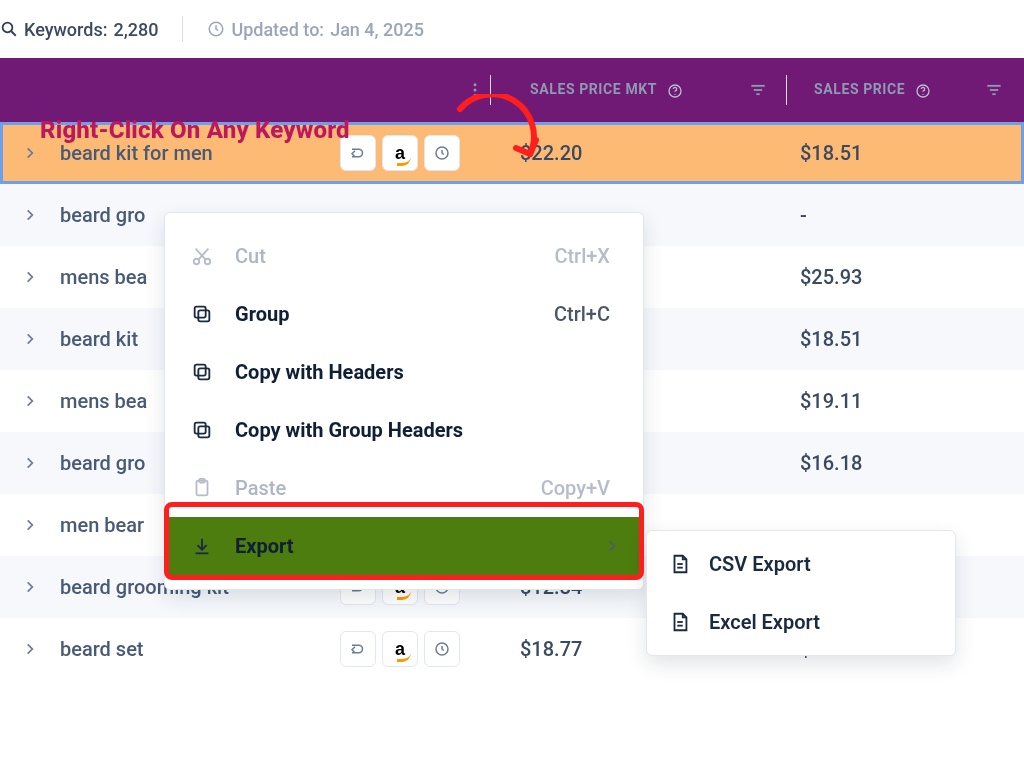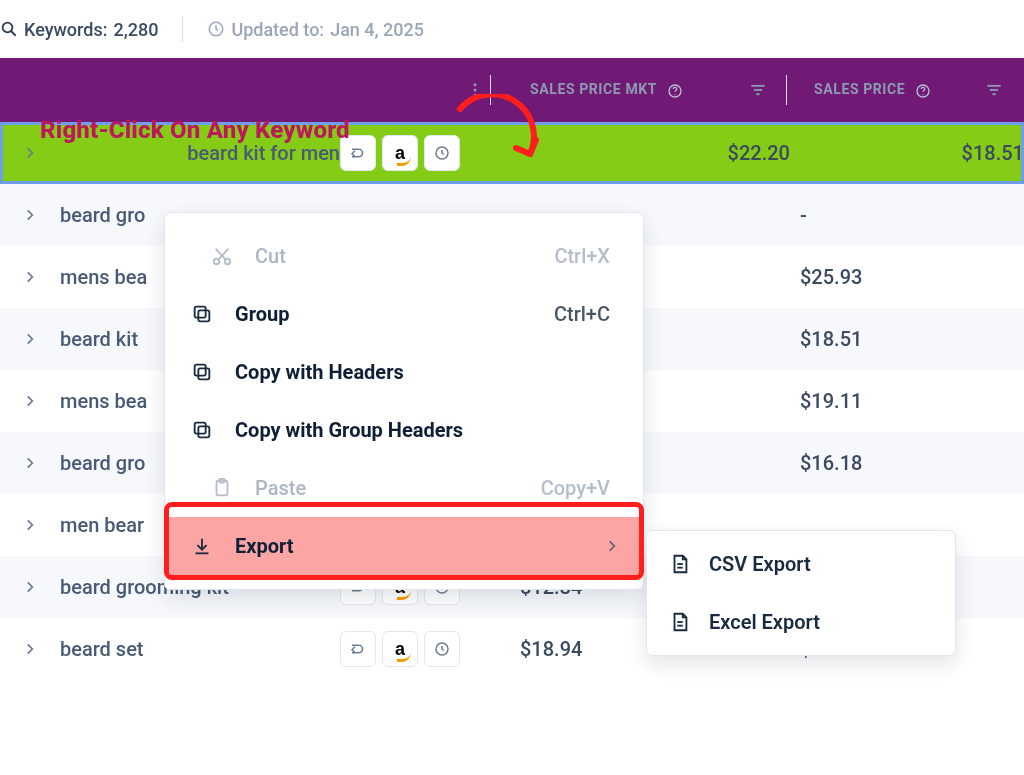--- a/index.html
+++ b/index.html
@@ -58,21 +58,21 @@
   .row .chev { width:60px; display:flex; justify-content:center; color:#6d7c94;}
   .row .kwtext { width:280px; color:#485a76; font-weight:500;}
   .row .icon-set { width:160px; display:flex; gap:6px; }
   .row .icon-set .ic {
     width:36px; height:36px; border:1px solid #e2e7ef; border-radius:6px; background:#fff;
     display:flex; align-items:center; justify-content:center;
   }
   .row .mkt   { width:290px; padding-left:20px; color:#3b4a60; font-weight:500;}
   .row .price { width:234px; padding-left:10px; color:#3b4a60; font-weight:500;}
 
-  .row.selected { box-shadow: inset 0 0 0 3px #6f9fe8; background:#84cc16;text-align:right; }
+  .row.selected { box-shadow: inset 0 0 0 3px #6f9fe8; background:#fdba74; }
 
   
   .annotation {
     position:absolute;
     top:116px;
     left:40px;
     color:#be185d;
     font-weight:800;
     font-size:24px;
     letter-spacing:0.2px;
@@ -102,27 +102,27 @@
     display:flex;
     align-items:center;
     height:58px;
     padding:0 24px;
     font-size:20px;
     color:#0f1f35;
     font-weight:700;
     gap:20px;
     position:relative;
   }
-  .ctx-item.disabled { color:#aeb6c2; font-weight:500;margin-left:20px; }
+  .ctx-item.disabled { color:#aeb6c2; font-weight:500; }
   .ctx-item .shortcut {
     position:absolute; right:33px; font-weight:500; color:#4a5666;
   }
   .ctx-item.disabled .shortcut { color:#b5bdc9; }
   .ctx-item .ic { width:26px; display:flex; justify-content:center; }
-  .ctx-item.hover { background:#fca5a5; }
+  .ctx-item.hover { background:#4d7c0f; }
   .ctx-item .sub-chev {
     position:absolute; right:24px; color:#4a5a73;
   }
 
   .ctx-highlight {
     position:absolute;
     top:502px;
     left:164px;
     width:480px;
     height:78px;
@@ -380,21 +380,21 @@
       <div class="ic">
           <span class="amz">a</span>
         </div>
       <div class="ic">
           <svg width="18" height="18" viewBox="0 0 24 24" fill="none" stroke="#6d7c94" stroke-width="2">
             <circle cx="12" cy="12" r="8"></circle>
             <path d="M12 8v4l2.5 2"></path>
           </svg>
         </div>
     </div>
-    <div class="mkt">$18.94</div>
+    <div class="mkt">$18.77</div>
     <div class="price">$7.40</div>
   </div>
 </div>
 
 <div class="annotation">Right-Click On Any Keyword</div>
 <svg class="annotation-arrow" viewBox="0 0 110 90">
   <path d="M20 15 A 42 42 0 0 1 90 60" fill="none" stroke="#ff1e1e" stroke-width="6" stroke-linecap="round"></path>
   <path d="M90 60 l-14 -6 M90 60 l6 -14" fill="none" stroke="#ff1e1e" stroke-width="6" stroke-linecap="round"></path>
 </svg>
 

